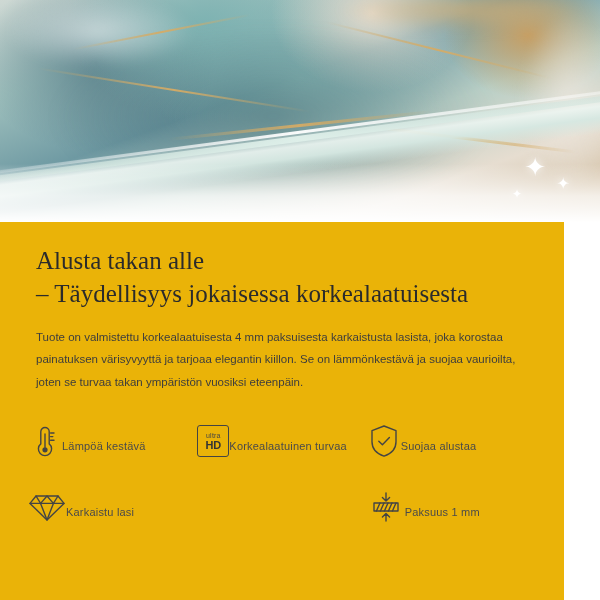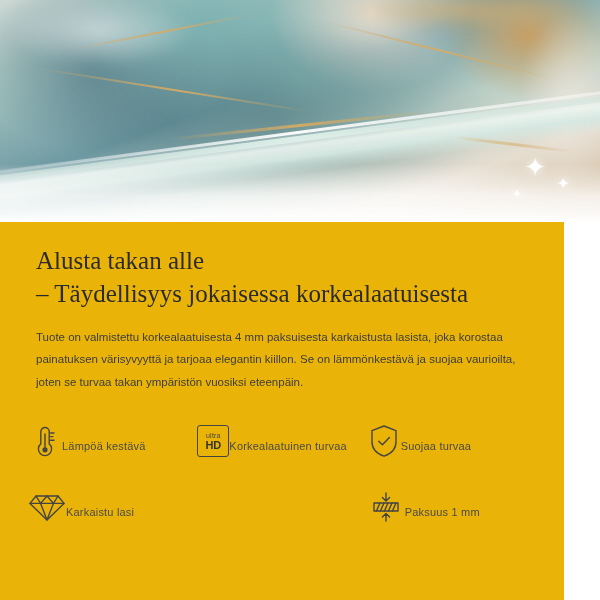--- a/index.html
+++ b/index.html
@@ -235,21 +235,21 @@
         <div class="feature-label">Korkealaatuinen turvaa</div>
       </div>
 
       <div class="feature">
         <div class="feature-icon">
           <svg width="34" height="38" viewBox="0 0 34 38">
             <path class="stroke" d="M17 4 L29 8.6 v11.2 c0 7.4 -5.4 12.2 -12 14.4 c-6.6 -2.2 -12 -7 -12 -14.4 V8.6 z"></path>
             <path class="stroke" d="M11.8 19.2 l3.6 3.6 l7 -7.4"></path>
           </svg>
         </div>
-        <div class="feature-label">Suojaa turvaa</div>
+        <div class="feature-label">Suojaa alustaa</div>
       </div>
 
     </div>
 
     <div class="feature-row">
 
       <div class="feature">
         <div class="feature-icon">
           <svg width="38" height="34" viewBox="0 0 38 34">
             <path class="stroke" d="M8 6 h22 l6 7.4 L19 30 L2 13.4 z"></path>

